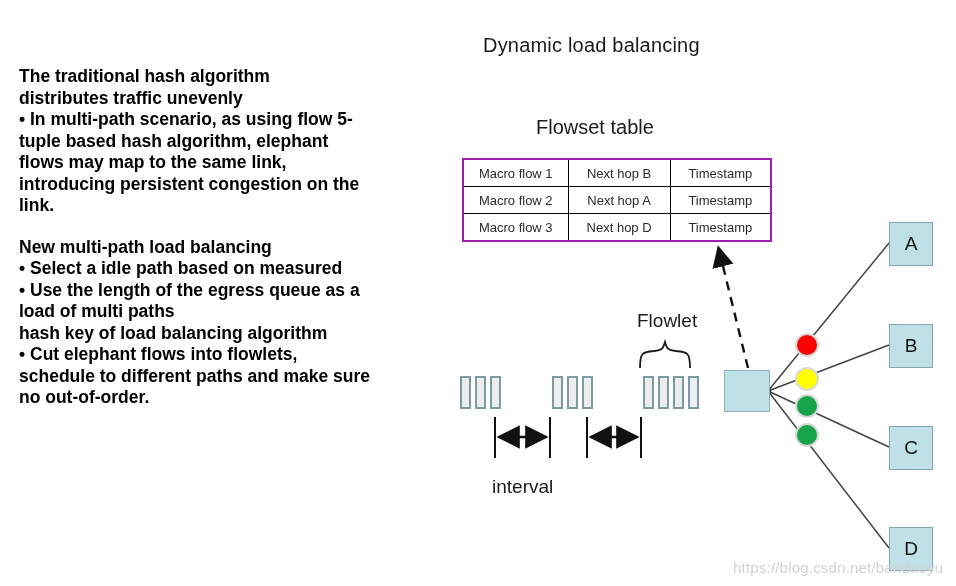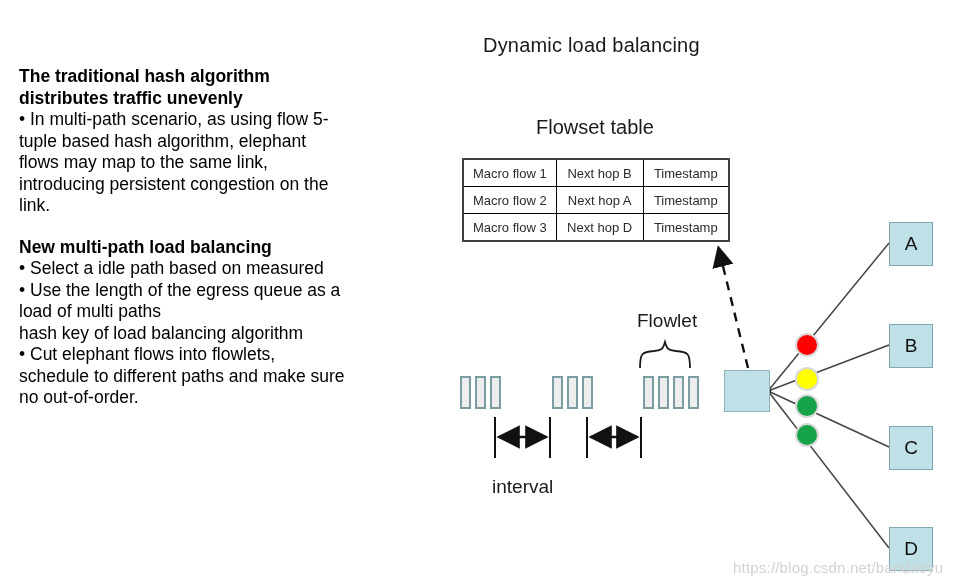--- a/index.html
+++ b/index.html
@@ -24,21 +24,21 @@
     width: 392px;
   }
   .para-heading {
     font-weight: bold;
     font-size: 17.5px;
     line-height: 21.5px;
     color: #000;
     margin: 0;
   }
   .para-body {
-    font-weight: normal;
+    font-weight: bold;
     font-size: 17.5px;
     line-height: 21.5px;
     color: #000;
     margin: 0;
   }
   .block-gap { height: 20px; }
 
   
   #slide-title {
     position: absolute;
@@ -56,23 +56,23 @@
     left: 536px;
     top: 116px;
     font-size: 20px;
     color: #1a1a1a;
     white-space: nowrap;
   }
   #flowset-table {
     position: absolute;
     left: 462px;
     top: 158px;
-    width: 268px;
+    width: 310px;
     border-collapse: collapse;
-    border: 2px solid #404040;
+    border: 2px solid #a21caf;
     background: #fff;
   }
   #flowset-table td {
     border: 1px solid #000;
     height: 26px;
     font-size: 13px;
     color: #2b2b2b;
     text-align: center;
     vertical-align: middle;
     padding: 0 4px;

